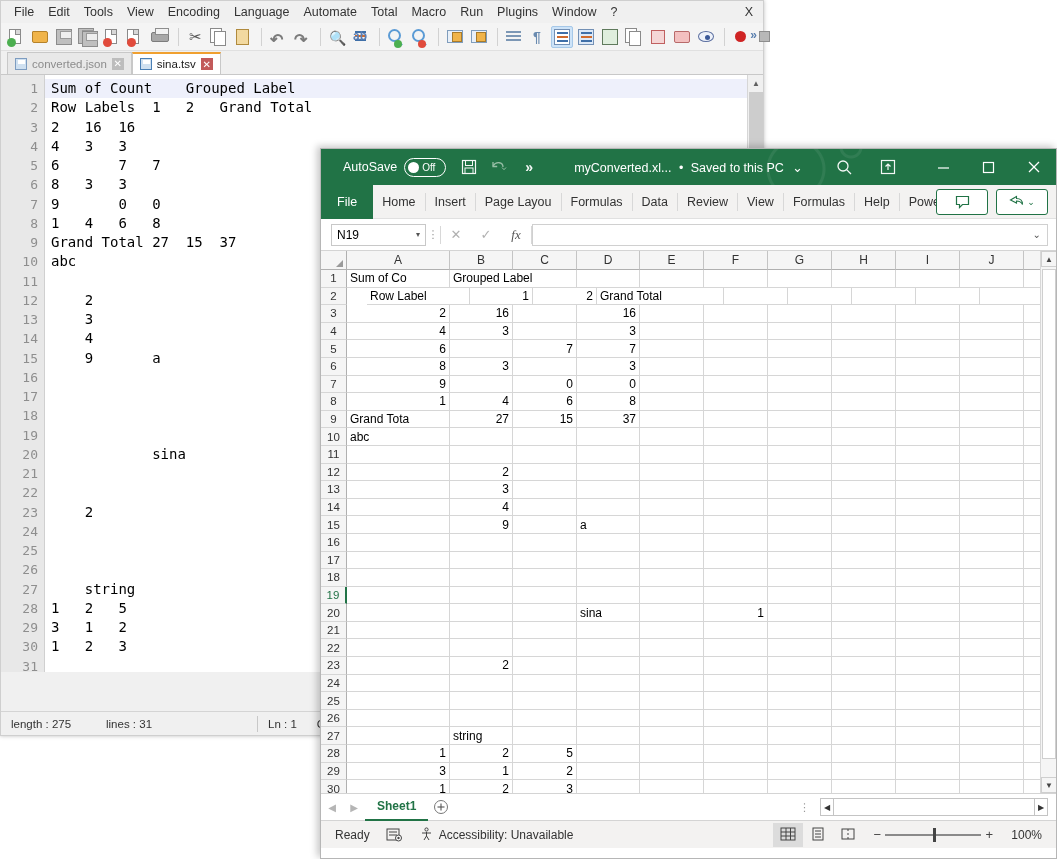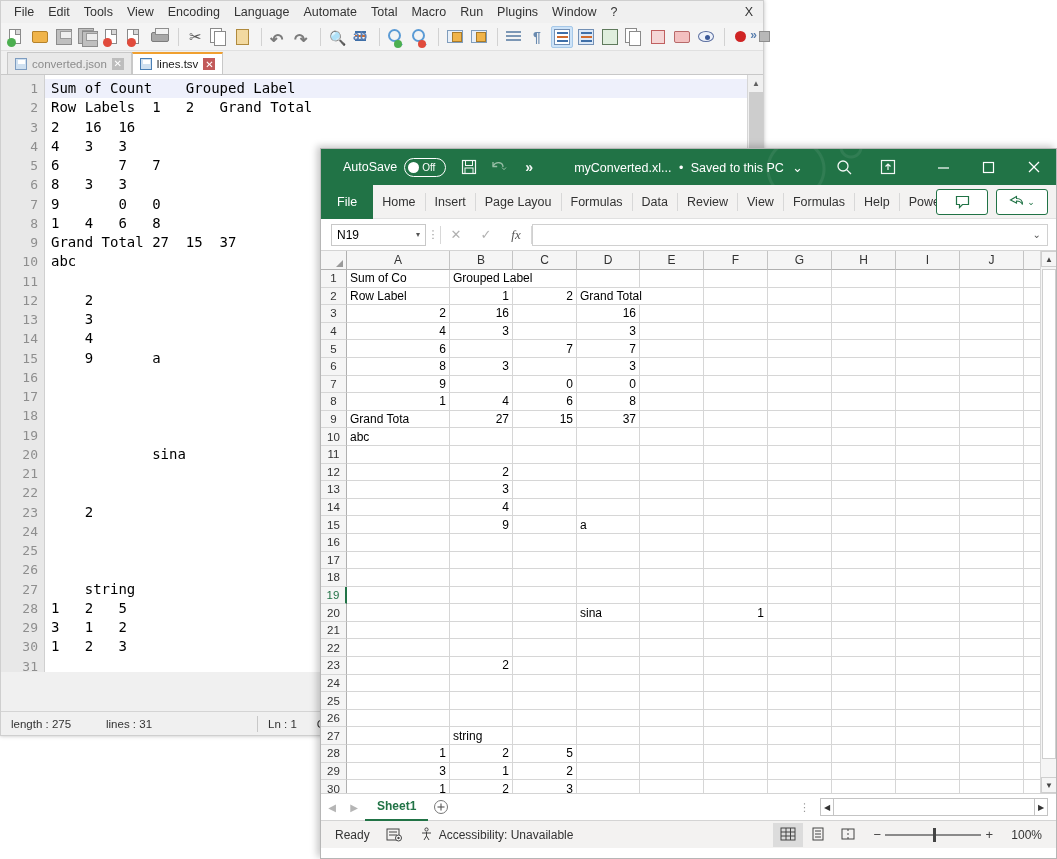--- a/index.html
+++ b/index.html
@@ -404,21 +404,21 @@
     </div>
 
     <div id="npp-tabs">
       <div class="npp-tab">
         <span class="tab-ico"></span>
         <span>converted.json</span>
         <span class="tab-x">✕</span>
       </div>
       <div class="npp-tab active">
         <span class="tab-ico sel"></span>
-        <span>lines.tsv</span>
+        <span>sina.tsv</span>
         <span class="tab-x">✕</span>
       </div>
     </div>
 
     <div id="npp-editor">
       <div id="npp-gutter">
           <div>1</div>
           <div>2</div>
           <div>3</div>
           <div>4</div>
@@ -638,21 +638,21 @@
               <div class="xc" style="width: 63px;"></div>
               <div class="xc" style="width: 64px;"></div>
               <div class="xc" style="width: 64px;"></div>
               <div class="xc" style="width: 64px;"></div>
               <div class="xc" style="width: 64px;"></div>
               <div class="xc" style="width: 64px;"></div>
               <div class="xc" style="width: 64px;"></div>
               <div class="xc" style="width: 40px;"></div>
             </div>
             <div class="xrow">
-              <div class="xc" style="width: 103px;">Row Label</div>
+              <div class="xc" style="width: 103px; margin-left: 20px;">Row Label</div>
               <div class="xc num" style="width: 63px;">1</div>
               <div class="xc num" style="width: 64px;">2</div>
               <div class="xc ovf" style="width: 63px; border-right: none;">Grand Total</div>
               <div class="xc" style="width: 64px;"></div>
               <div class="xc" style="width: 64px;"></div>
               <div class="xc" style="width: 64px;"></div>
               <div class="xc" style="width: 64px;"></div>
               <div class="xc" style="width: 64px;"></div>
               <div class="xc" style="width: 64px;"></div>
               <div class="xc" style="width: 40px;"></div>

